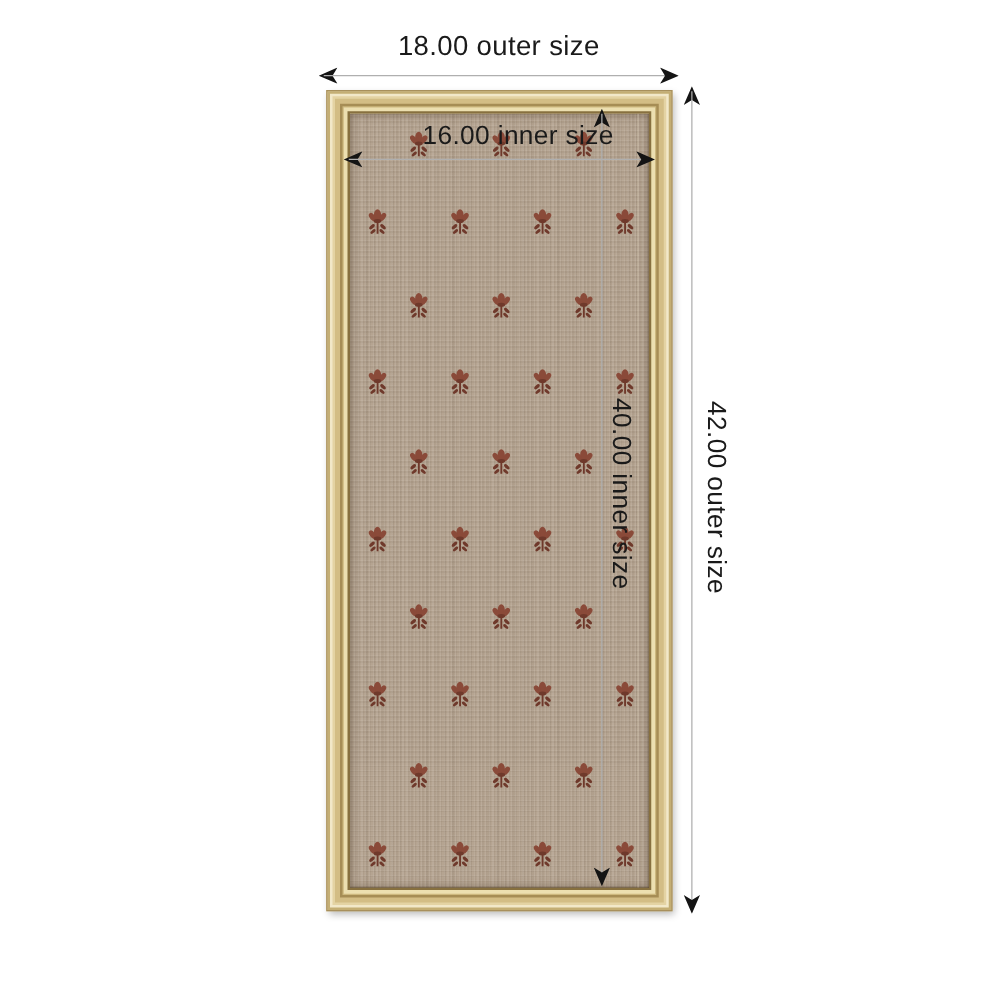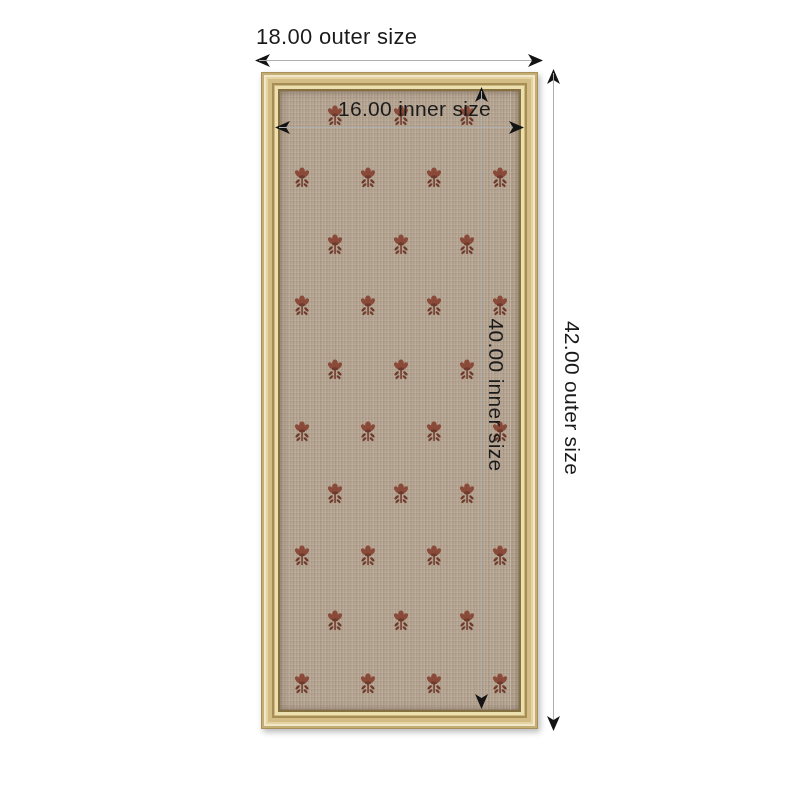--- a/index.html
+++ b/index.html
@@ -65,21 +65,21 @@
   .dim.v .ah-up{top:-1px;}
   .dim.v .ah-down{bottom:-1px;}
 
   #dim-outer-w{left:256px;top:54px;width:286px;height:13px;}
   #dim-inner-w{left:276px;top:121px;width:247px;height:13px;}
   #dim-outer-h{left:547px;top:70px;width:13px;height:660px;}
   #dim-inner-h{left:475px;top:88px;width:13px;height:620px;}
 
   
   .dim-label{position:absolute;color:var(--text);letter-spacing:.3px;white-space:nowrap;}
-  #label-outer-w{left:256px;top:24px;width:286px;font-size:22px;}
+  #label-outer-w{left:256px;top:24px;width:286px;text-align:center;font-size:22px;}
   #label-inner-w{left:276px;top:97px;width:277px;text-align:center;font-size:21px;z-index:3;}
   #label-outer-h{left:572px;top:398px;font-size:21px;transform:translate(-50%,-50%) rotate(90deg);}
   #label-inner-h{left:496px;top:395px;font-size:21px;transform:translate(-50%,-50%) rotate(90deg);z-index:3;}
 </style>
 </head>
 <body>
 
 <div class="stage">
 
   <svg width="0" height="0" style="position:absolute" aria-hidden="true">

